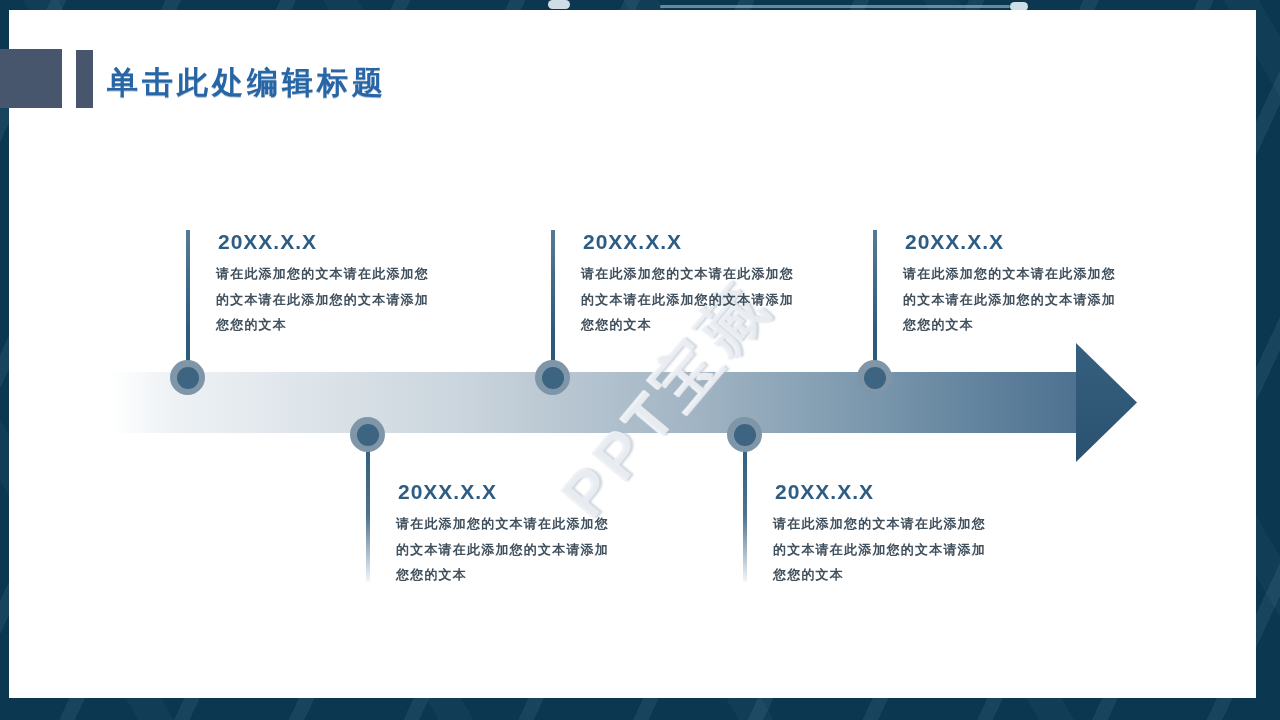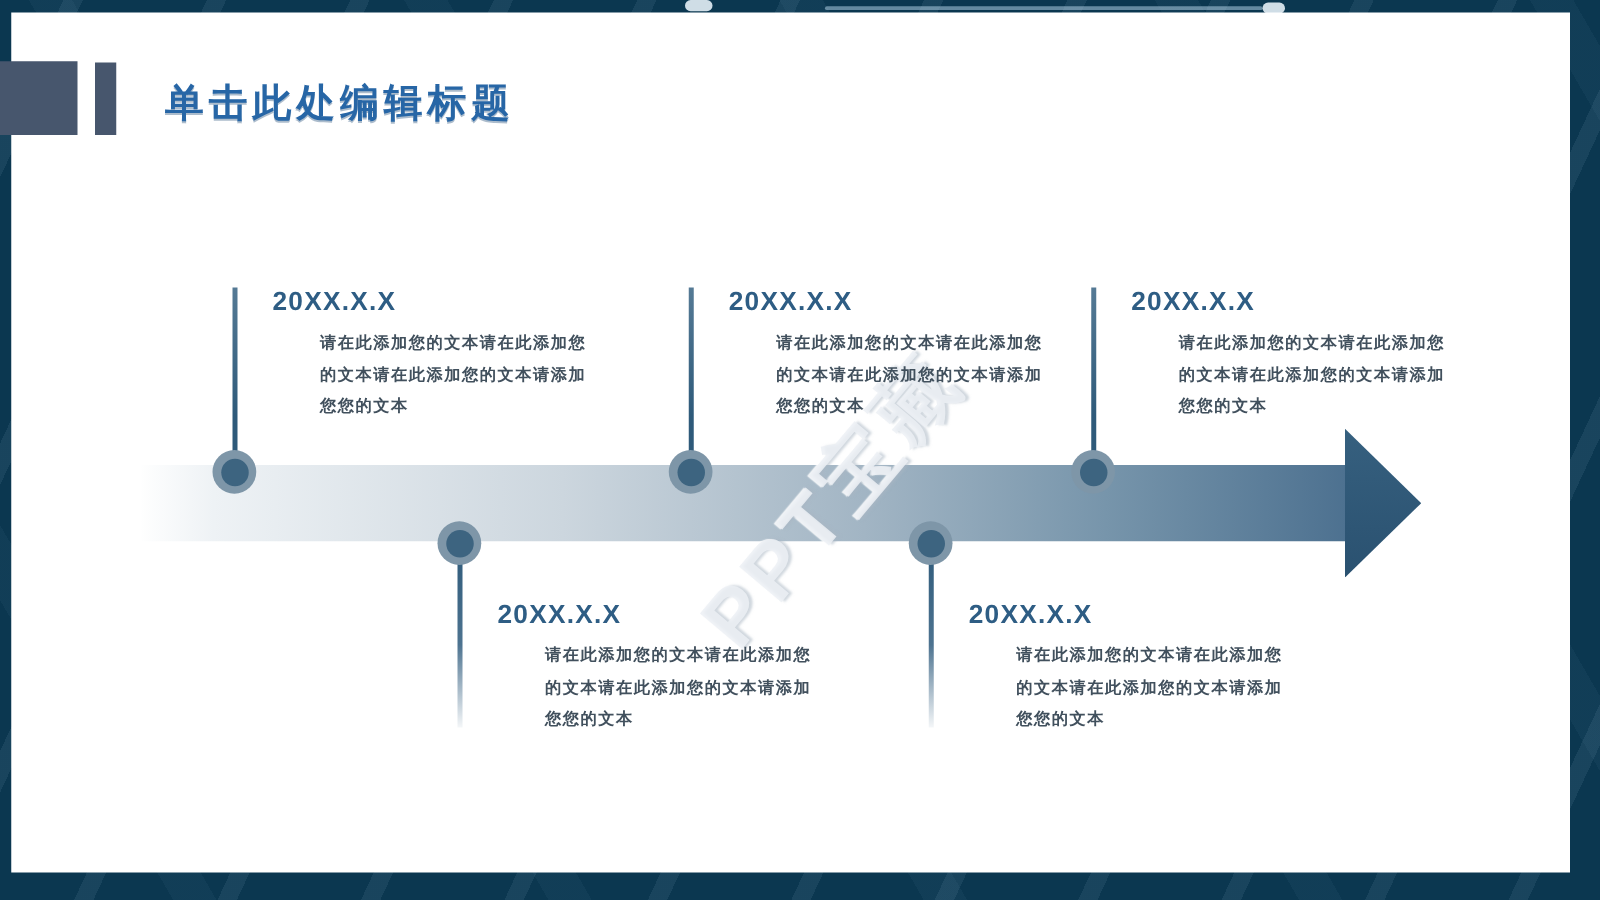--- a/index.html
+++ b/index.html
@@ -31,21 +31,20 @@
   }
 
   
   .accent-rect{position:absolute;left:0;top:49px;width:62px;height:59px;background:#47566d;}
   .accent-bar{position:absolute;left:76px;top:50px;width:17px;height:58px;background:#47566d;}
   .slide-title{
     position:absolute;left:107px;top:62px;
     font-size:31px;font-weight:bold;letter-spacing:4px;
     color:#2766a6;white-space:nowrap;
     text-shadow:0 1px 0 rgba(18,62,110,0.35);
-    margin-left:25px;
   }
 
   
   .watermark{
     position:absolute;left:505px;top:270px;width:320px;height:260px;
     display:flex;align-items:center;justify-content:center;
     transform:rotate(-50deg);
     font-size:64px;font-weight:bold;letter-spacing:6px;
     color:rgba(236,240,244,0.85);
     text-shadow:2px 2px 2px rgba(170,182,194,0.55), -1px -1px 1px rgba(255,255,255,0.9);
@@ -82,21 +81,20 @@
   .node-dot-inner{width:22px;height:22px;border-radius:50%;background:#3d6480;}
   .node-text{position:absolute;width:222px;z-index:5;}
   .node-date{
     font-size:21px;font-weight:bold;color:#2e5d84;
     letter-spacing:1px;margin:0 0 7px 2px;white-space:nowrap;
   }
   .node-body{
     font-size:13px;font-weight:bold;color:#41505d;
     letter-spacing:1.2px;line-height:25.5px;width:219px;
     word-break:break-all;
-    margin-left:40px;
   }
 </style>
 </head>
 <body>
 
 <div class="slide">
 
   <div class="trace-dot" style="left:548px;top:0;width:22px;height:9px;"></div>
   <div class="trace-line" style="left:660px;top:5px;width:350px;"></div>
   <div class="trace-dot" style="left:1010px;top:2px;width:18px;height:9px;"></div>

